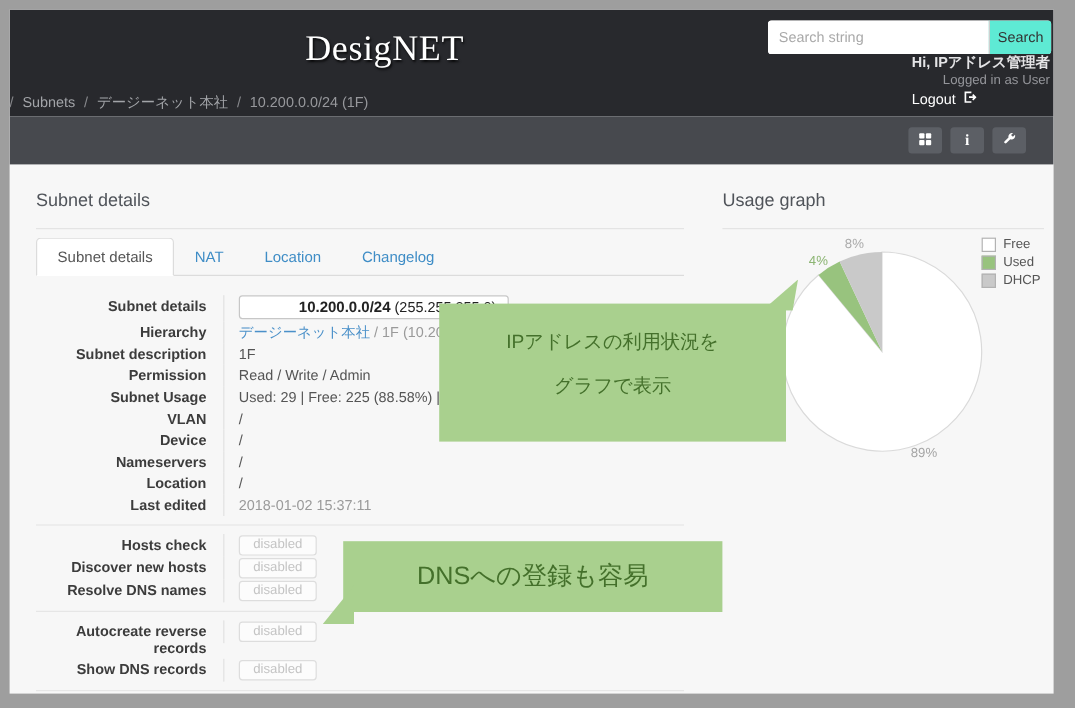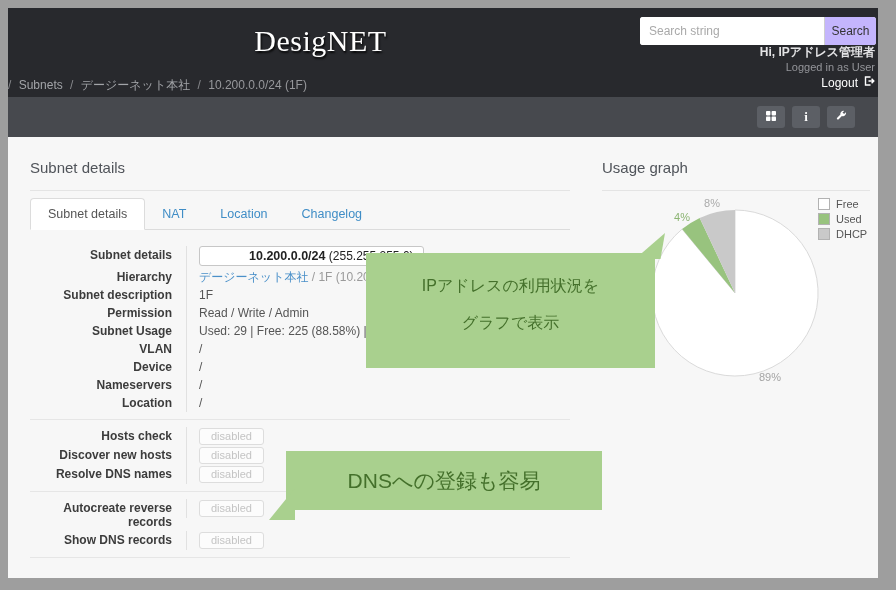--- a/index.html
+++ b/index.html
@@ -16,28 +16,28 @@
   .breadcrumb { position: absolute; left: 0; right: 245px; top: 69px; text-align: left; font-size: 12px; color: #97989c; }
   .breadcrumb a { color: #a2a4a8; text-decoration: none; margin: 0 4px; cursor: pointer; }
   .breadcrumb .sep { color: #87888c; }
   .breadcrumb .current { color: #97989c; margin-left: 4px; }
 
   .search-group { position: absolute; left: 632px; top: 9px; width: 236px; height: 28px; display: flex;
     border-radius: 3px; overflow: hidden; background: #fff; }
   .search-input { flex: 1; border: none; outline: none; padding: 4px 9px; font-size: 12px; color: #333;
     font-family: "Liberation Sans", sans-serif; }
   .search-input::placeholder { color: #a9a9a9; }
-  .search-btn { width: 52px; border: none; border-left: 1px solid #cfcfcf; background: #c4b5fd; font-size: 12px;
+  .search-btn { width: 52px; border: none; border-left: 1px solid #cfcfcf; background: #5eead4; font-size: 12px;
     color: #333; cursor: pointer; font-family: "Liberation Sans", sans-serif; }
 
   .user-block { position: absolute; right: 3px; top: 37px; text-align: right; }
   .user-greeting { font-size: 12px; font-weight: bold; color: #e4e4e6; line-height: 15px; }
   .user-loggedin { font-size: 11px; color: #94959a; line-height: 15px; }
   .user-logout { font-size: 12px; color: #fff; line-height: 17px; display: flex; align-items: center;
-    justify-content: flex-end; gap: 5px; cursor: pointer; }
+    gap: 5px; cursor: pointer; }
 
   
   .navbar2 { position: absolute; left: 0; top: 89px; width: 100%; height: 40px; background: var(--navbar-bg, #47494e); }
   .nav-buttons { position: absolute; right: 23px; top: 9px; display: flex; gap: 7px; }
   .nav-btn { width: 28px; height: 22px; background: var(--nav-btn-bg, #5c5f65); border: none; border-radius: 3px;
     display: flex; align-items: center; justify-content: center; cursor: pointer; color: #fff; }
   .nav-btn .i-glyph { font-family: "Liberation Serif", "DejaVu Serif", serif; font-weight: bold; font-size: 13px; color: #fff; }
 
   
   .panel-left { position: absolute; left: 22px; top: 150px; width: 540px; }
@@ -194,20 +194,24 @@
         <div class="dvalue">/</div>
       </div>
       <div class="drow">
         <div class="dlabel">Nameservers</div>
         <div class="dvalue">/</div>
       </div>
       <div class="drow">
         <div class="dlabel">Location</div>
         <div class="dvalue">/</div>
       </div>
+      <div class="drow">
+        <div class="dlabel">Last edited</div>
+        <div class="dvalue muted" style="color:#9a9a9a;">2018-01-02 15:37:11</div>
+      </div>
 
       <div class="hr-sep"></div>
 
       <div class="drow badge-row">
         <div class="dlabel">Hosts check</div>
         <div class="dvalue"><span class="badge-disabled">disabled</span></div>
       </div>
       <div class="drow badge-row">
         <div class="dlabel">Discover new hosts</div>
         <div class="dvalue"><span class="badge-disabled">disabled</span></div>

